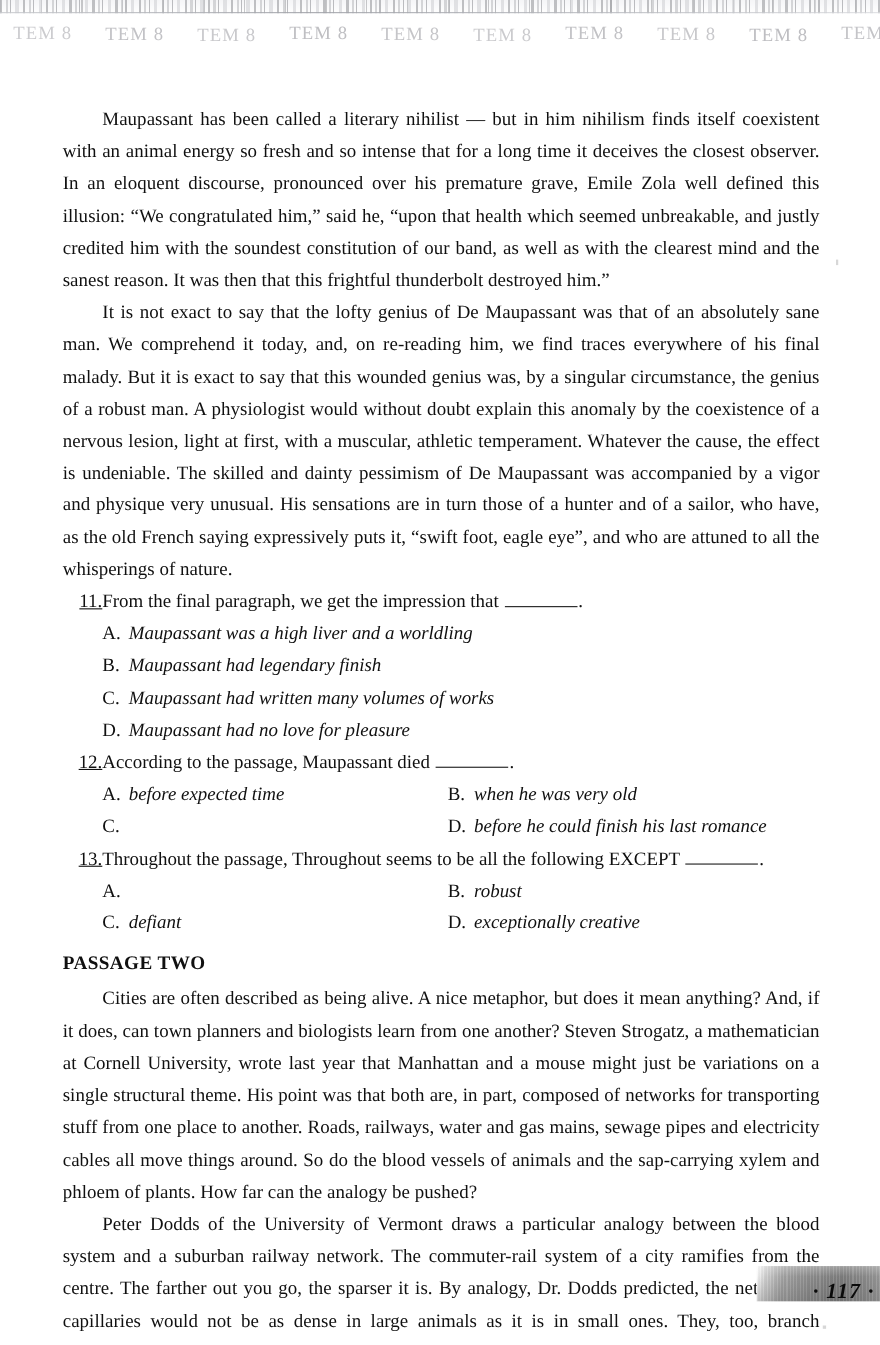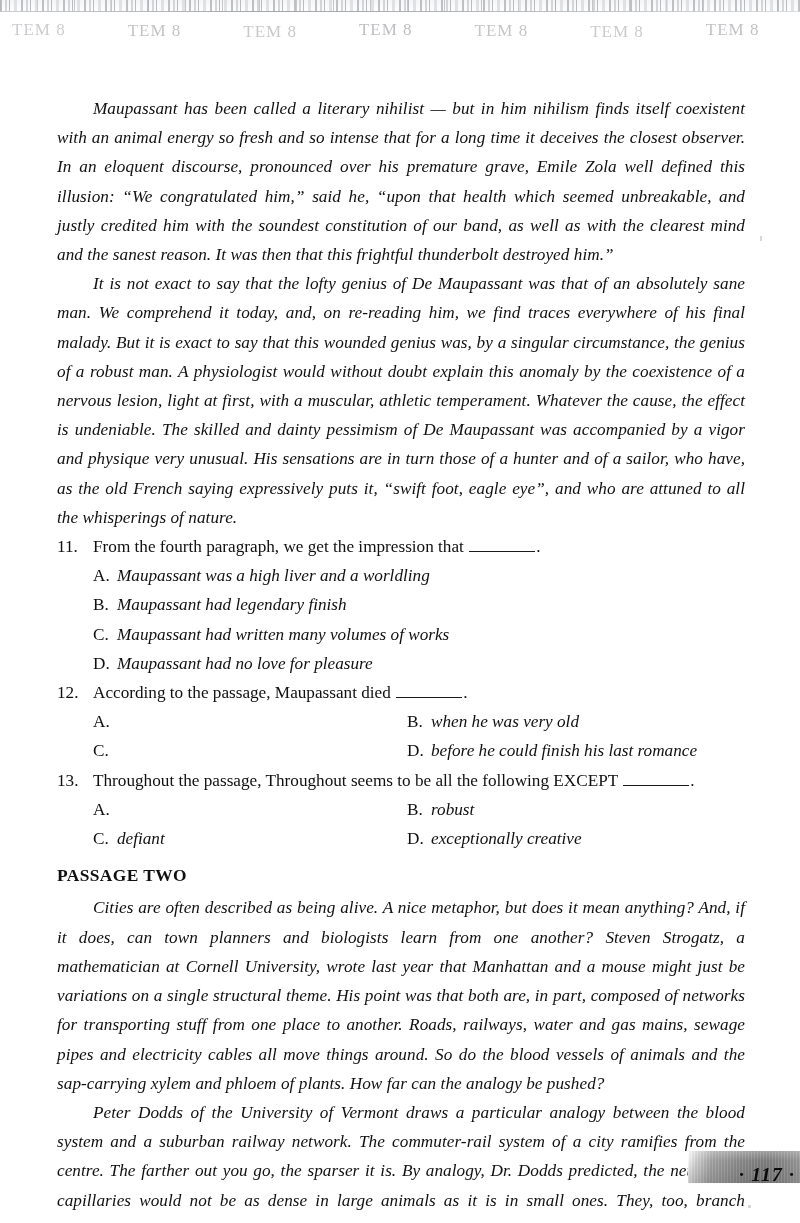--- a/index.html
+++ b/index.html
@@ -64,21 +64,20 @@
     left: 0;
     top: 18px;
     width: 800px;
     height: 26px;
     display: flex;
     align-items: center;
     white-space: nowrap;
     overflow: hidden;
     padding-left: 12px;
     box-sizing: border-box;
-    gap: 32px;
   }
   .watermark-strip span {
     display: inline-block;
     font-family: "Liberation Serif", "DejaVu Serif", serif;
     font-size: 17px;
     letter-spacing: 1.0px;
     color: #b9b9bd;
     margin-right: 30px;
     opacity: 0.95;
   }
@@ -91,37 +90,37 @@
     width: 688px;
   }
   p.para {
     margin: 0 0 0px 0;
     font-size: 17.2px;
     line-height: 29.2px;
     text-align: justify;
     text-justify: inter-word;
     text-indent: 36px;
     letter-spacing: 0.05px;
-    font-style: italic;
   }
 
   
   .question-block {
     margin-top: 0px;
   }
   .q-line {
     display: flex;
     font-size: 17.2px;
     line-height: 29.2px;
     align-items: baseline;
   }
   .q-num {
     width: 36px;
     flex: 0 0 36px;
-    text-align: left;
+    text-align: right;
+    text-decoration: underline;
   }
   .q-text {
     flex: 1 1 auto;
   }
   .blank {
     display: inline-block;
     border-bottom: 1.4px solid #1a1a1a;
     width: 66px;
     margin: 0 1px;
     vertical-align: baseline;
@@ -247,21 +246,21 @@
     </div>
 
   <div class="content">
 
     <p class="para">Maupassant has been called a literary nihilist — but in him nihilism finds itself coexistent with an animal energy so fresh and so intense that for a long time it deceives the closest observer. In an eloquent discourse, pronounced over his premature grave, Emile Zola well defined this illusion: “We congratulated him,” said he, “upon that health which seemed unbreakable, and justly credited him with the soundest constitution of our band, as well as with the clearest mind and the sanest reason. It was then that this frightful thunderbolt destroyed him.”</p>
     <p class="para">It is not exact to say that the lofty genius of De Maupassant was that of an absolutely sane man. We comprehend it today, and, on re-reading him, we find traces everywhere of his final malady. But it is exact to say that this wounded genius was, by a singular circumstance, the genius of a robust man. A physiologist would without doubt explain this anomaly by the coexistence of a nervous lesion, light at first, with a muscular, athletic temperament. Whatever the cause, the effect is undeniable. The skilled and dainty pessimism of De Maupassant was accompanied by a vigor and physique very unusual. His sensations are in turn those of a hunter and of a sailor, who have, as the old French saying expressively puts it, “swift foot, eagle eye”, and who are attuned to all the whisperings of nature.</p>
 
     <div class="question-block">
       <div class="q-line">
         <span class="q-num">11.</span>
-        <span class="q-text"><span>From the fourth paragraph, we get the impression that </span><span class="blank"></span><span>.</span></span>
+        <span class="q-text"><span>From the final paragraph, we get the impression that </span><span class="blank"></span><span>.</span></span>
       </div>
       <div class="opt-row single">
         <span class="opt">
             <span class="opt-letter">A.</span>
             <span class="opt-label">Maupassant was a high liver and a worldling</span>
           </span>
       </div>
       <div class="opt-row single">
         <span class="opt">
             <span class="opt-letter">B.</span>
@@ -283,20 +282,21 @@
     </div>
 
     <div class="question-block">
       <div class="q-line">
         <span class="q-num">12.</span>
         <span class="q-text"><span>According to the passage, Maupassant died </span><span class="blank"></span><span>.</span></span>
       </div>
       <div class="opt-row">
         <span class="opt opt-col-a">
             <span class="opt-letter">A.</span>
+            <span class="opt-label">before expected time</span>
           </span>
         <span class="opt opt-col-b">
             <span class="opt-letter">B.</span>
             <span class="opt-label">when he was very old</span>
           </span>
       </div>
       <div class="opt-row">
         <span class="opt opt-col-a">
             <span class="opt-letter">C.</span>
           </span>

